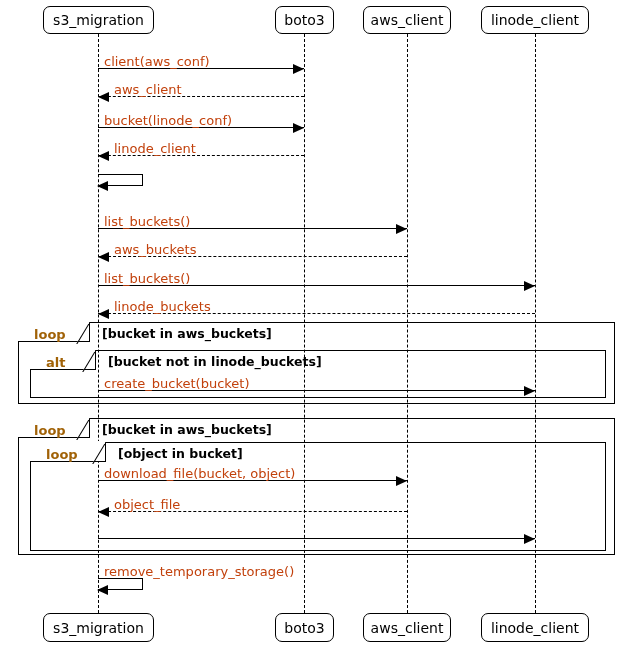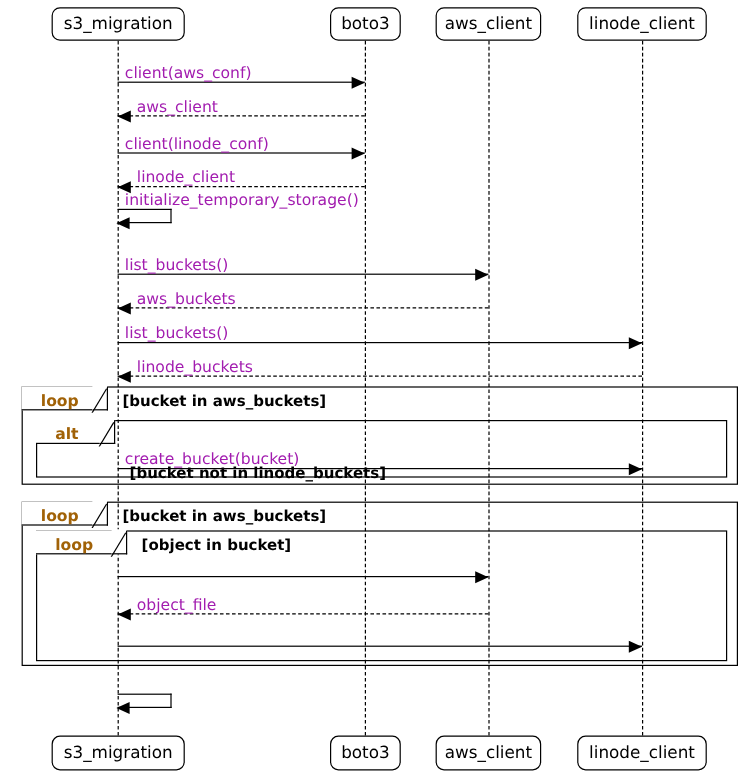--- a/index.html
+++ b/index.html
@@ -63,21 +63,21 @@
     border-left: 11px solid #000000;
   }
   .arrow-left {
     border-top: 5px solid transparent;
     border-bottom: 5px solid transparent;
     border-right: 11px solid #000000;
   }
   .msg-label {
     position: absolute;
     font-size: 13px;
-    color: #a21caf;
+    color: #c2410c;
     white-space: nowrap;
     line-height: 1;
     z-index: 5;
     background: transparent;
   }
   
   .selfcall {
     position: absolute;
     box-sizing: border-box;
     border: 1.3px solid #000000;
@@ -168,63 +168,64 @@
     <div class="participant" style="left: 481px; top: 613px; width: 108px; height: 29px;">linode_client</div>
     <div class="fragment" style="left: 18px; top: 322px; width: 597px; height: 82px;"></div>
     <div class="frag-tab" style="left: 18px; top: 322px; width: 72px;"></div>
     <div class="frag-tab-slash" style="left: 76px; top: 322px;"></div>
     <div class="frag-kw" style="left: 34px; top: 328px;">loop</div>
     <div class="frag-guard" style="left: 102px; top: 328px;">[bucket in aws_buckets]</div>
     <div class="fragment" style="left: 30px; top: 350px; width: 576px; height: 48px;"></div>
     <div class="frag-tab" style="left: 30px; top: 350px; width: 66px;"></div>
     <div class="frag-tab-slash" style="left: 82px; top: 350px;"></div>
     <div class="frag-kw" style="left: 46px; top: 356px;">alt</div>
-    <div class="frag-guard" style="left: 108px; top: 356px; margin-top: 32px;">[bucket not in linode_buckets]</div>
+    <div class="frag-guard" style="left: 108px; top: 356px;">[bucket not in linode_buckets]</div>
     <div class="fragment" style="left: 18px; top: 418px; width: 597px; height: 137px;"></div>
     <div class="frag-tab" style="left: 18px; top: 418px; width: 72px;"></div>
     <div class="frag-tab-slash" style="left: 76px; top: 418px;"></div>
     <div class="frag-kw" style="left: 34px; top: 424px;">loop</div>
     <div class="frag-guard" style="left: 102px; top: 424px;">[bucket in aws_buckets]</div>
     <div class="fragment" style="left: 30px; top: 442px; width: 576px; height: 109px;"></div>
     <div class="frag-tab" style="left: 30px; top: 442px; width: 76px;"></div>
     <div class="frag-tab-slash" style="left: 92px; top: 442px;"></div>
     <div class="frag-kw" style="left: 46px; top: 448px;">loop</div>
     <div class="frag-guard" style="left: 118px; top: 448px;">[object in bucket]</div>
     <div class="msg-line" style="left: 98px; top: 68px; width: 206px;"></div>
     <div class="arrow-right" style="left: 293px; top: 63.5px;"></div>
     <div class="msg-label" style="left: 104px; top: 55px;">client(aws_conf)</div>
     <div class="msg-line dashed" style="left: 98px; top: 96px; width: 206px;"></div>
     <div class="arrow-left" style="left: 98px; top: 91.5px;"></div>
     <div class="msg-label" style="left: 114px; top: 83px;">aws_client</div>
     <div class="msg-line" style="left: 98px; top: 127px; width: 206px;"></div>
     <div class="arrow-right" style="left: 293px; top: 122.5px;"></div>
-    <div class="msg-label" style="left: 104px; top: 114px;">client(linode_conf)</div>
+    <div class="msg-label" style="left: 104px; top: 114px;">bucket(linode_conf)</div>
     <div class="msg-line dashed" style="left: 98px; top: 155px; width: 206px;"></div>
     <div class="arrow-left" style="left: 98px; top: 150.5px;"></div>
     <div class="msg-label" style="left: 114px; top: 142px;">linode_client</div>
     <div class="selfcall" style="left: 98px; top: 174px; width: 45px; height: 12px;"></div>
     <div class="arrow-left" style="left: 97px; top: 181px;"></div>
-    <div class="msg-label" style="left: 104px; top: 161px;">initialize_temporary_storage()</div>
     <div class="msg-line" style="left: 98px; top: 228px; width: 309px;"></div>
     <div class="arrow-right" style="left: 396px; top: 223.5px;"></div>
     <div class="msg-label" style="left: 104px; top: 215px;">list_buckets()</div>
     <div class="msg-line dashed" style="left: 98px; top: 256px; width: 309px;"></div>
     <div class="arrow-left" style="left: 98px; top: 251.5px;"></div>
     <div class="msg-label" style="left: 114px; top: 243px; text-align: center;">aws_buckets</div>
     <div class="msg-line" style="left: 98px; top: 285px; width: 437px;"></div>
     <div class="arrow-right" style="left: 524px; top: 280.5px;"></div>
     <div class="msg-label" style="left: 104px; top: 272px;">list_buckets()</div>
     <div class="msg-line dashed" style="left: 98px; top: 313px; width: 437px;"></div>
     <div class="arrow-left" style="left: 98px; top: 308.5px;"></div>
     <div class="msg-label" style="left: 114px; top: 300px;">linode_buckets</div>
     <div class="msg-line" style="left: 98px; top: 390px; width: 437px;"></div>
     <div class="arrow-right" style="left: 524px; top: 385.5px;"></div>
     <div class="msg-label" style="left: 104px; top: 377px;">create_bucket(bucket)</div>
     <div class="msg-line" style="left: 98px; top: 480px; width: 309px;"></div>
     <div class="arrow-right" style="left: 396px; top: 475.5px;"></div>
+    <div class="msg-label" style="left: 104px; top: 467px;">download_file(bucket, object)</div>
     <div class="msg-line dashed" style="left: 98px; top: 511px; width: 309px;"></div>
     <div class="arrow-left" style="left: 98px; top: 506.5px;"></div>
     <div class="msg-label" style="left: 114px; top: 498px;">object_file</div>
     <div class="msg-line" style="left: 98px; top: 538px; width: 437px;"></div>
     <div class="arrow-right" style="left: 524px; top: 533.5px;"></div>
     <div class="selfcall" style="left: 98px; top: 578px; width: 45px; height: 12px;"></div>
     <div class="arrow-left" style="left: 97px; top: 585px;"></div>
+    <div class="msg-label" style="left: 104px; top: 565px;">remove_temporary_storage()</div>
   </div>
 
 </body></html>

